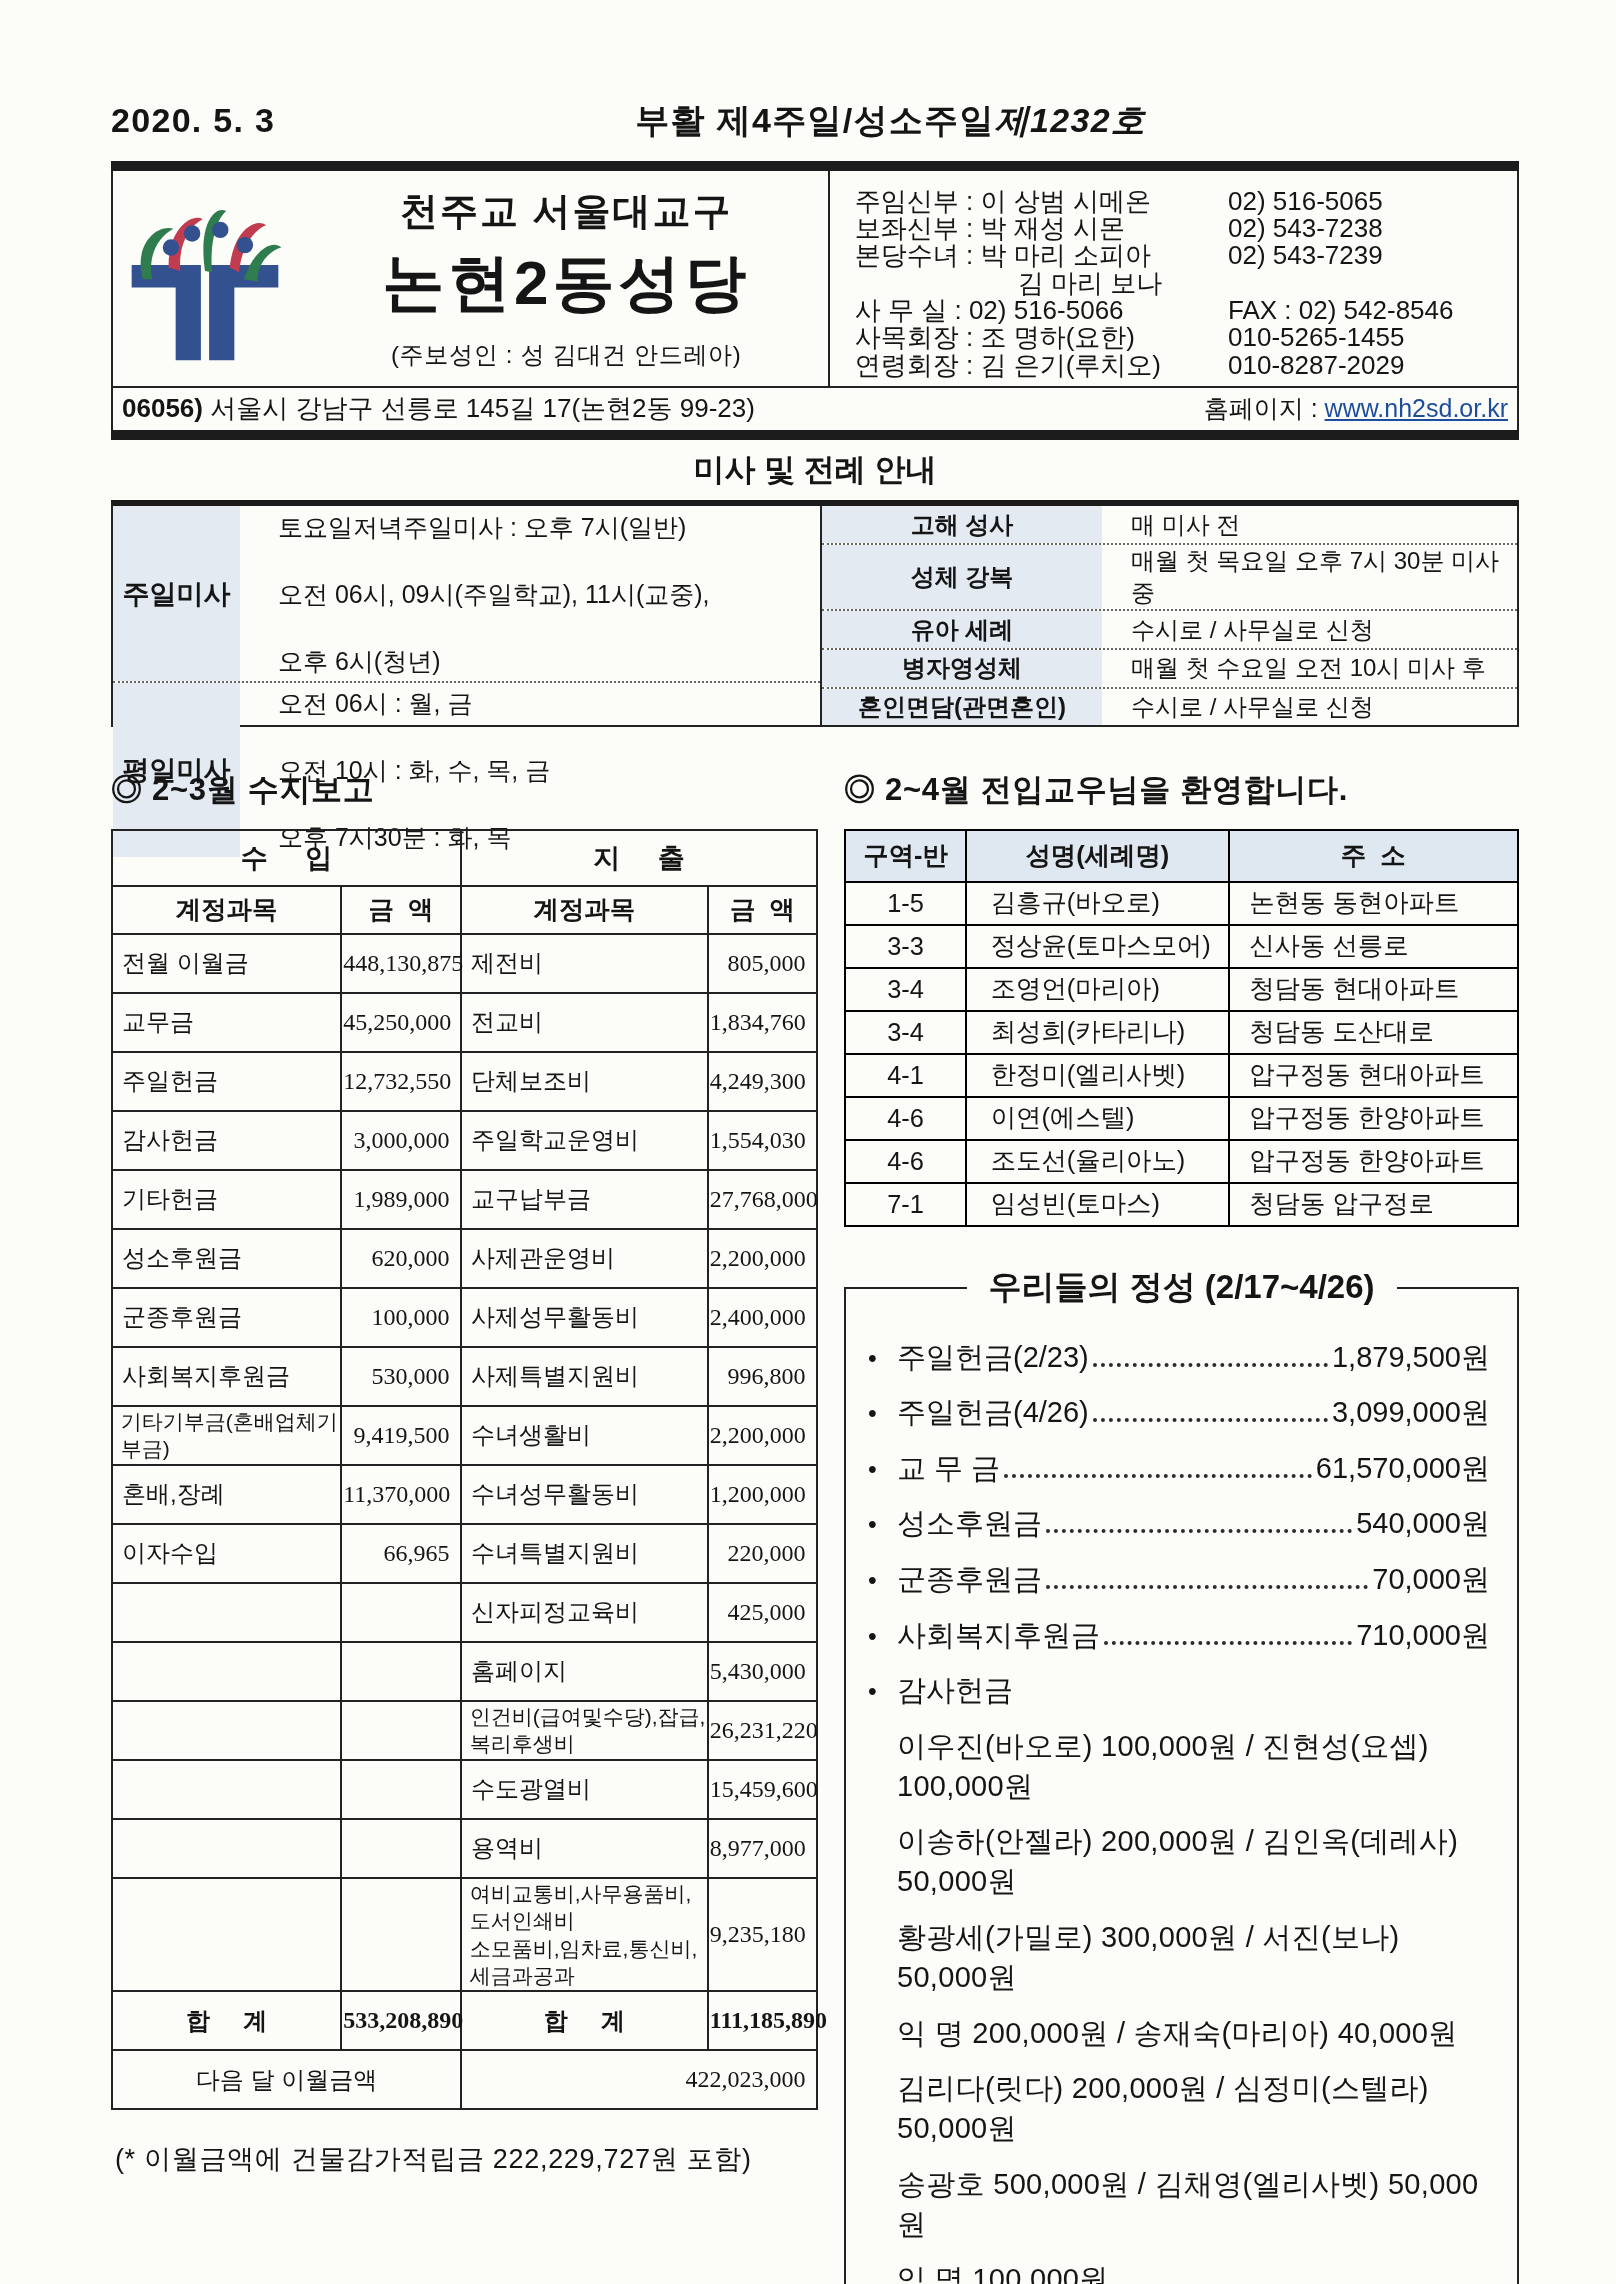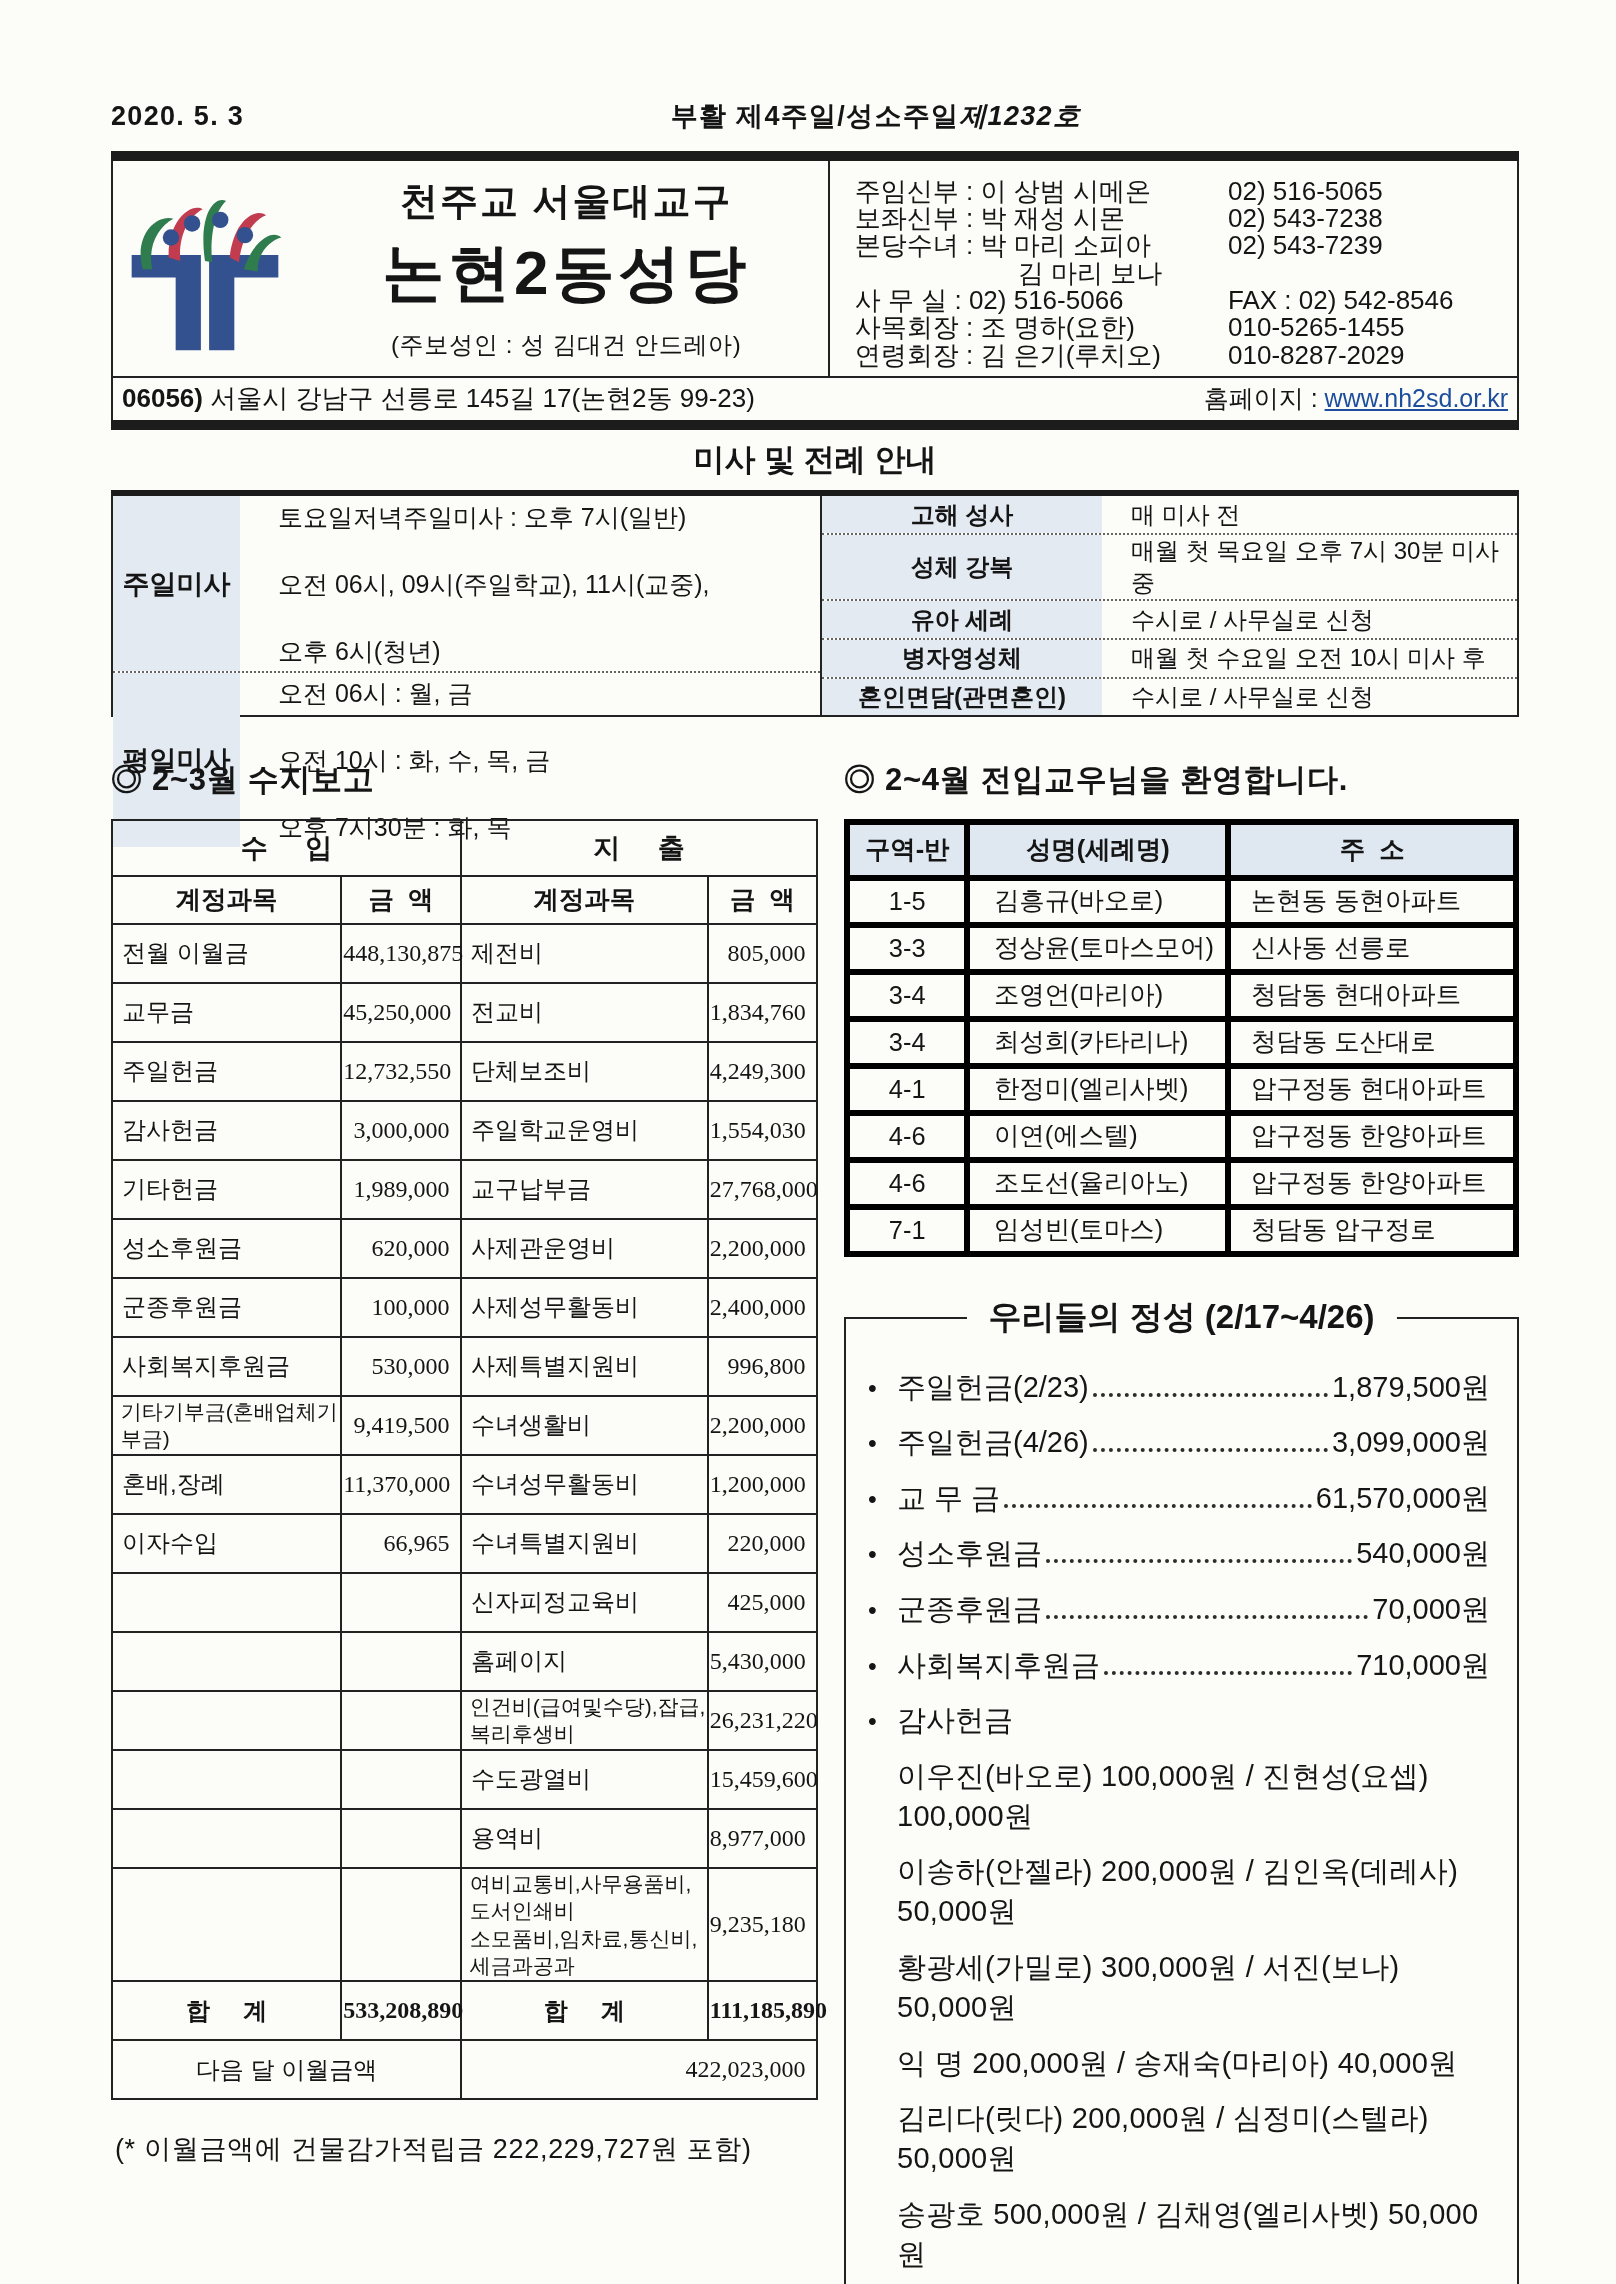--- a/index.html
+++ b/index.html
@@ -2,21 +2,21 @@
 <html style="font-size:10.4px"><head>
 <meta charset="utf-8">
 <style>
   html,body{margin:0;padding:0;background:#d9d9d5;}
   .page{width:1617px;height:2284px;margin:0 auto;background:#fcfcf9;color:#151515;
         font-family:"Liberation Sans",sans-serif;box-sizing:border-box;
         padding:98px 98px 0 111px;position:relative;overflow:hidden;}
 
   
   .top-head{display:grid;grid-template-columns:1fr auto 1fr;align-items:baseline;
-            font-size:27px;font-weight:bold;letter-spacing:1.3px;}
+            font-size:34px;font-weight:bold;letter-spacing:1.3px;}
   .top-head .right{text-align:left;font-style:italic;}
   .rule-thick{height:9.8px;background:#1c1c1c;}
   .mt26{margin-top:17px;}
 
   
   .info-box{display:flex;border-left:2.6px solid #222;border-right:2.6px solid #222;height:215px;}
   .info-left{flex:0 0 707px;display:flex;align-items:center;gap:15.6px;padding:11.7px 3.9px;}
   .logo{flex:0 0 176px;}
   .church-names{flex:1;text-align:center;}
   .diocese{font-size:38px;font-weight:bold;letter-spacing:2px;}
@@ -68,21 +68,21 @@
   td.lab{padding-left:9px;text-align:left;}
   td.amt{padding-right:10.4px;text-align:right;font-family:Liberation Serif, serif;}
   td.small{font-size:21px;line-height:1.3;white-space:pre-line;padding-left:7.8px;}
   .fin-total td{height:57px;font-weight:bold;}
   td.cen{text-align:center;}
   .pre{white-space:pre;}
   .fin-note{font-size:27px;margin-top:31px;padding-left:3.9px;letter-spacing:0.7px;}
 
   
   table.newc{width:100%;border-collapse:collapse;font-size:25.4px;table-layout:fixed;}
-  table.newc th,table.newc td{border:6px solid #000000;}
+  table.newc th,table.newc td{border:2px solid #000000;}
   table.newc th{background:#dfe8f1;height:48px;font-weight:bold;}
   table.newc td{height:39px;}
   td.nc0{text-align:center;}
   td.nc1{padding-left:23.5px;}
   td.nc2{padding-left:19.6px;}
 
   
   .offer-box{position:relative;border:2.6px solid #222;margin-top:60px;
              padding:33px 27px 19.6px 22px;}
   .offer-title{position:absolute;top:-23.5px;left:50%;transform:translateX(-50%);

